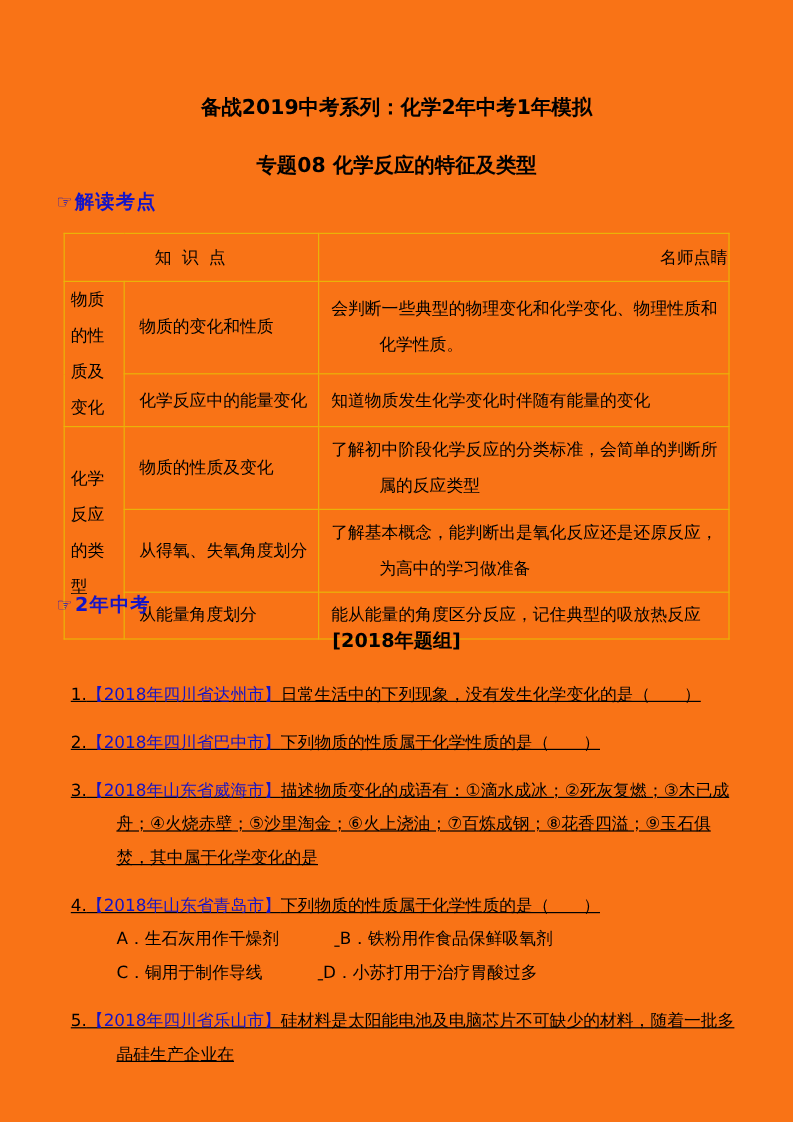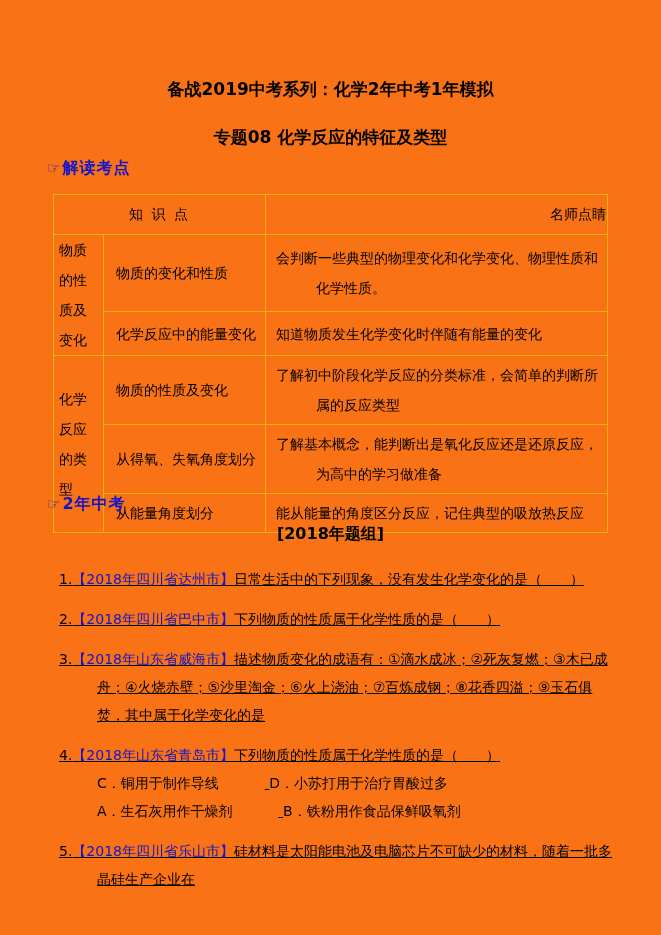--- a/index.html
+++ b/index.html
@@ -129,26 +129,26 @@
       <p class="stem"><span>2.</span><span class="qsource">【2018年四川省巴中市】</span><span>下列物质的性质属于化学性质的是（　　）</span></p>
     </div>
 
     <div class="question">
       <p class="stem"><span>3.</span><span class="qsource">【2018年山东省威海市】</span><span>描述物质变化的成语有：①滴水成冰；②死灰复燃；③木已成舟；④火烧赤壁；⑤沙里淘金；⑥火上浇油；⑦百炼成钢；⑧花香四溢；⑨玉石俱焚，其中属于化学变化的是</span></p>
     </div>
 
     <div class="question">
       <p class="stem"><span>4.</span><span class="qsource">【2018年山东省青岛市】</span><span>下列物质的性质属于化学性质的是（　　）</span></p>
       <p class="opts two-col">
+        <span class="opt">A．生石灰用作干燥剂</span>
+        <span class="opt">B．铁粉用作食品保鲜吸氧剂</span>
+      </p>
+      <p class="opts two-col">
         <span class="opt">C．铜用于制作导线</span>
         <span class="opt">D．小苏打用于治疗胃酸过多</span>
-      </p>
-      <p class="opts two-col">
-        <span class="opt">A．生石灰用作干燥剂</span>
-        <span class="opt">B．铁粉用作食品保鲜吸氧剂</span>
       </p>
     </div>
 
     <div class="question">
       <p class="stem"><span>5.</span><span class="qsource">【2018年四川省乐山市】</span><span>硅材料是太阳能电池及电脑芯片不可缺少的材料，随着一批多晶硅生产企业在</span></p>
     </div>
 
   </div>
 </div>
 

